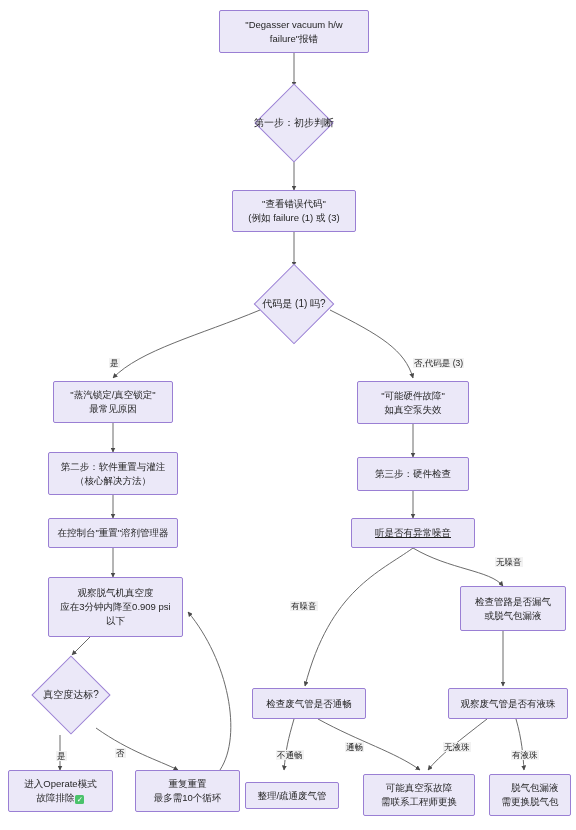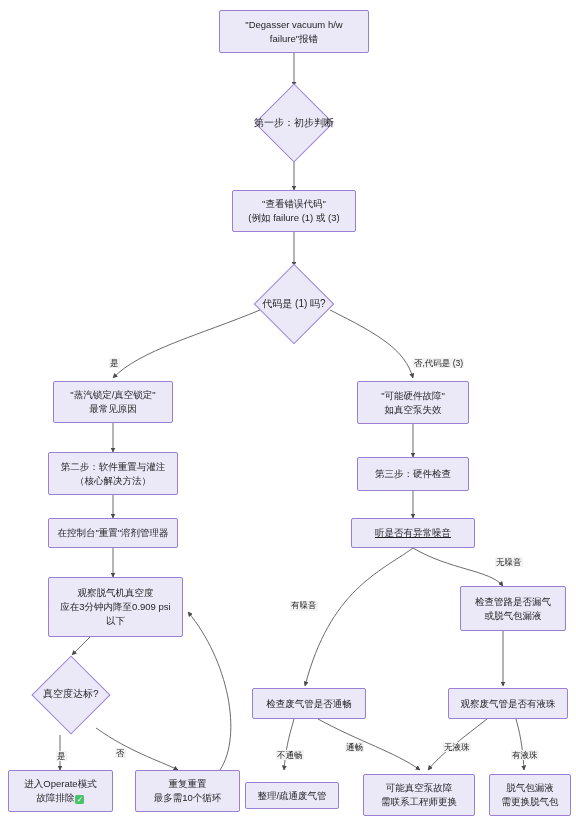--- a/index.html
+++ b/index.html
@@ -161,21 +161,21 @@
   <div class="node" style="left:48px; top:518px; width:130px; height:30px;">
     <span>在控制台"重置"溶剂管理器</span>
   </div>
 
   <div class="node" style="left:48px; top:577px; width:135px; height:60px;">
     <span>观察脱气机真空度
 应在3分钟内降至0.909 psi
 以下</span>
   </div>
 
-  <div class="diamond-wrap" style="left:19px; top:655px; width:104px; height:80px;font-family:Liberation Mono, monospace;">
+  <div class="diamond-wrap" style="left:19px; top:655px; width:104px; height:80px;">
     <div class="diamond-shape" style="width:54px; height:54px;"></div>
     <div class="diamond-label">真空度达标?</div>
   </div>
 
   <div class="edge-label" style="left:56px; top:751px;">是</div>
   <div class="edge-label" style="left:115px; top:748px;">否</div>
 
   <div class="node" style="left:8px; top:770px; width:105px; height:42px;">
     <span><span>进入Operate模式
 故障排除</span><span class="ok-mark">✓</span></span>
@@ -192,21 +192,21 @@
   </div>
 
   <div class="node" style="left:357px; top:457px; width:112px; height:34px;">
     <span>第三步：硬件检查</span>
   </div>
 
   <div class="node" style="left:351px; top:518px; width:124px; height:30px;text-decoration:underline;">
     <span>听是否有异常噪音</span>
   </div>
 
-  <div class="edge-label" style="left:290px; top:601px;font-family:Liberation Mono, monospace;">有噪音</div>
+  <div class="edge-label" style="left:290px; top:601px;">有噪音</div>
   <div class="edge-label" style="left:495px; top:557px;">无噪音</div>
 
   <div class="node" style="left:460px; top:586px; width:106px; height:45px;">
     <span>检查管路是否漏气
 或脱气包漏液</span>
   </div>
 
   <div class="node" style="left:252px; top:688px; width:114px; height:31px;">
     <span>检查废气管是否通畅</span>
   </div>
@@ -222,18 +222,18 @@
 
   <div class="node" style="left:245px; top:782px; width:94px; height:27px;">
     <span>整理/疏通废气管</span>
   </div>
 
   <div class="node" style="left:363px; top:774px; width:112px; height:42px;">
     <span>可能真空泵故障
 需联系工程师更换</span>
   </div>
 
-  <div class="node" style="left:489px; top:774px; width:82px; height:42px;">
+  <div class="node" style="left:489px; top:774px; width:82px; height:42px;text-align:right;">
     <span>脱气包漏液
 需更换脱气包</span>
   </div>
 
 </div>
 
 </body></html>

